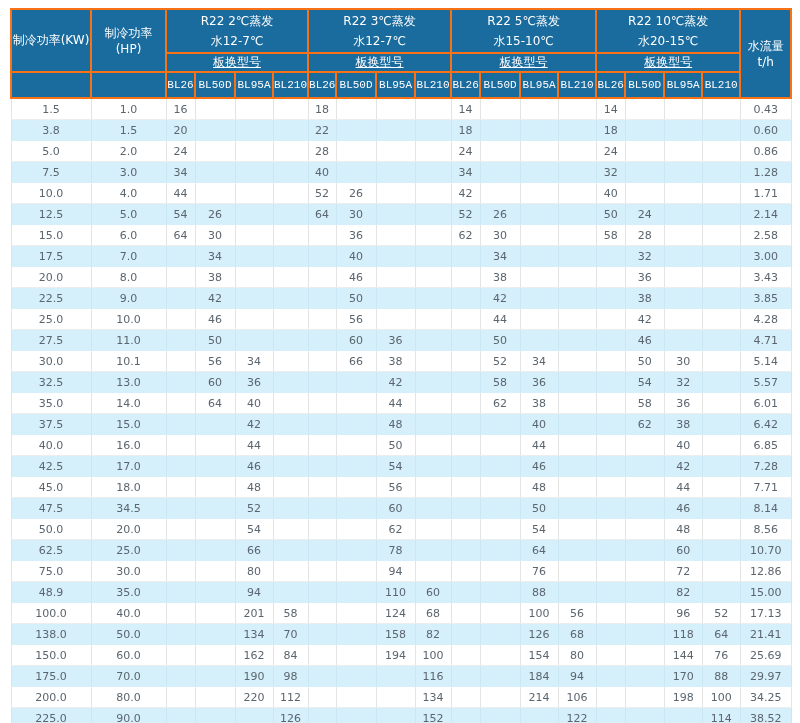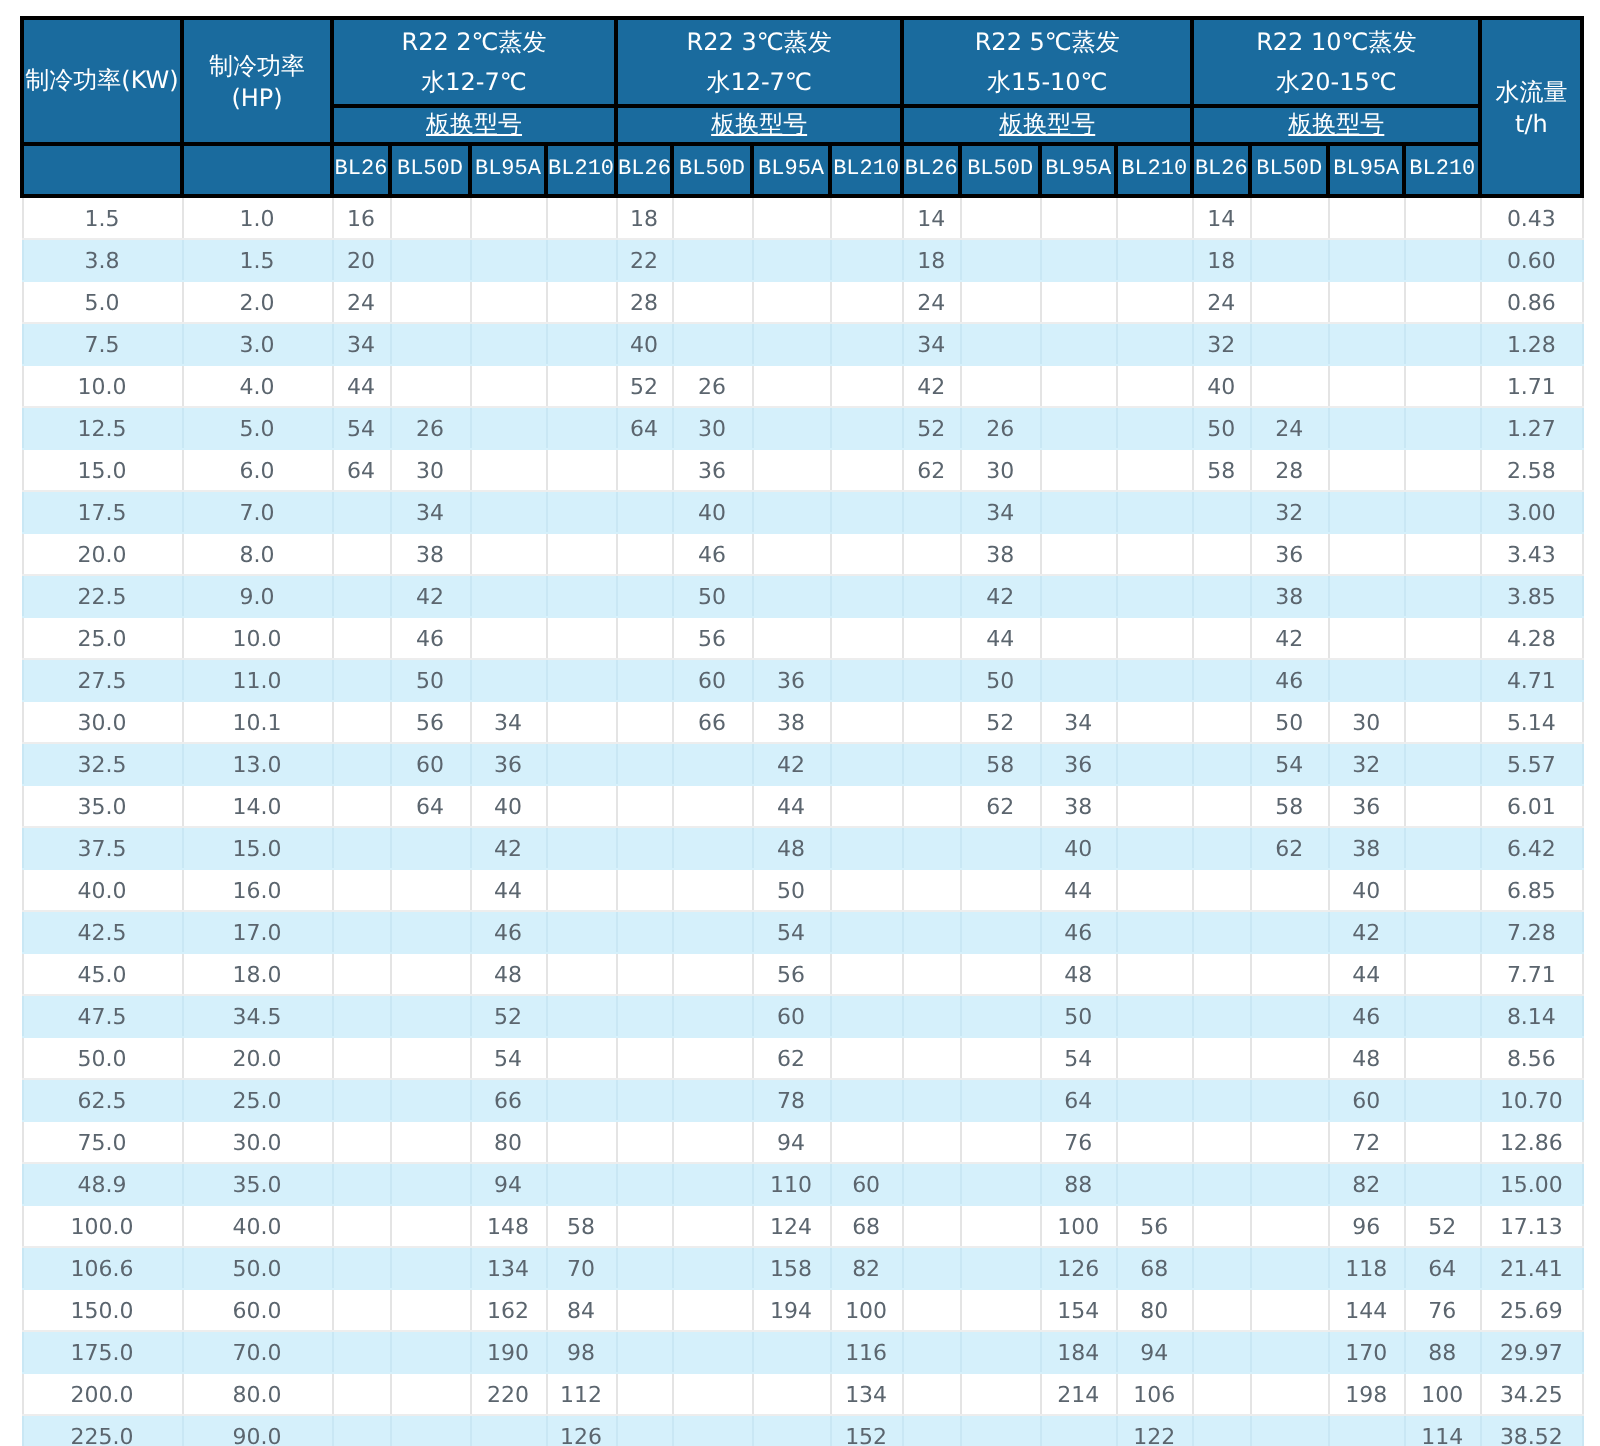--- a/index.html
+++ b/index.html
@@ -26,21 +26,21 @@
     border:1px solid var(--outer-border);
     border-bottom:2px solid var(--bottom-border);
   }
   thead th{
     background:var(--header-bg);
     color:var(--header-text);
     font-weight:400;
     font-size:12px;
     text-align:center;
     vertical-align:middle;
-    border:2px solid #000000;
+    border:2px solid #f97316;
     padding:0;
   }
   tr.hr1 th{height:42px;}
   tr.hr1 th .tline{line-height:20px;}
   tr.hr2 th{height:17px;font-size:12px;line-height:17px;text-decoration:underline;}
   tr.hr3 th{height:24px;font-size:11px;font-family:Liberation Mono, monospace;}
   th.corner{border-top:2px solid #ffffff;}
   tbody td{
     height:20px;
     padding:0 2px;
@@ -255,21 +255,21 @@
           <td></td>
           <td></td>
           <td>52</td>
           <td>26</td>
           <td></td>
           <td></td>
           <td>50</td>
           <td>24</td>
           <td></td>
           <td></td>
-          <td>1.27</td>
+          <td>2.14</td>
         </tr>
         <tr>
           <td>15.0</td>
           <td>6.0</td>
           <td>64</td>
           <td>30</td>
           <td></td>
           <td></td>
           <td></td>
           <td>36</td>
@@ -640,38 +640,38 @@
           <td></td>
           <td>82</td>
           <td></td>
           <td>15.00</td>
         </tr>
         <tr>
           <td>100.0</td>
           <td>40.0</td>
           <td></td>
           <td></td>
-          <td>148</td>
+          <td>201</td>
           <td>58</td>
           <td></td>
           <td></td>
           <td>124</td>
           <td>68</td>
           <td></td>
           <td></td>
           <td>100</td>
           <td>56</td>
           <td></td>
           <td></td>
           <td>96</td>
           <td>52</td>
           <td>17.13</td>
         </tr>
         <tr>
-          <td>106.6</td>
+          <td>138.0</td>
           <td>50.0</td>
           <td></td>
           <td></td>
           <td>134</td>
           <td>70</td>
           <td></td>
           <td></td>
           <td>158</td>
           <td>82</td>
           <td></td>

